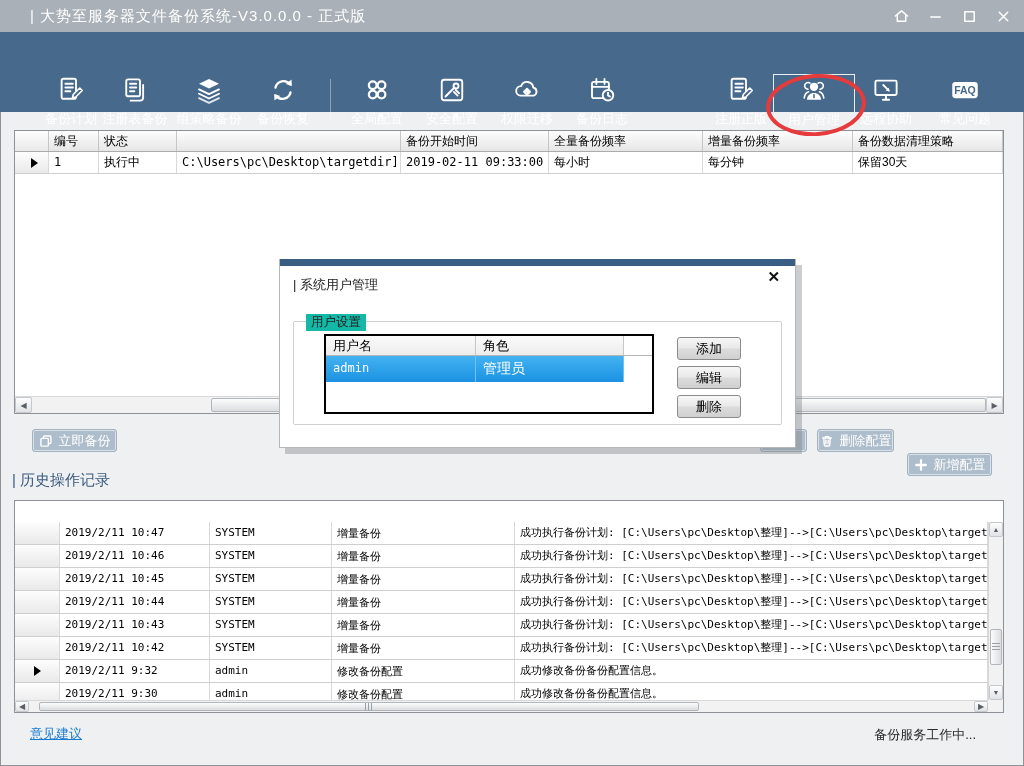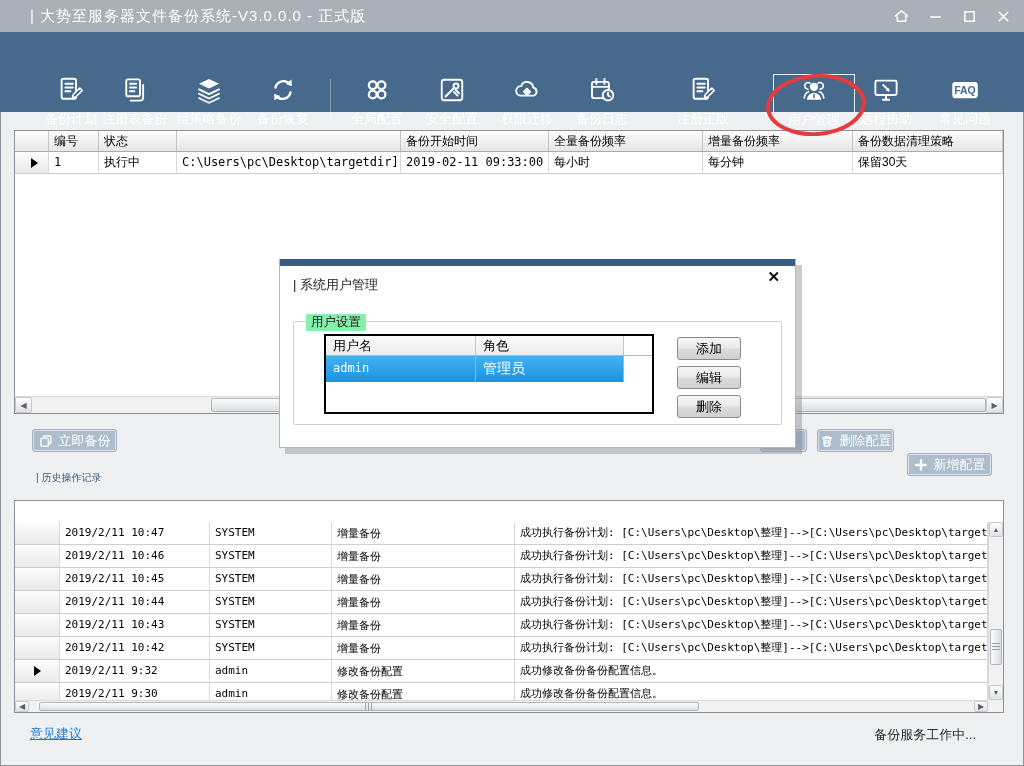--- a/index.html
+++ b/index.html
@@ -72,33 +72,33 @@
   .vthumb .grip { position:absolute; left:50%; top:50%; width:8px; height:9px; transform:translate(-50%,-50%);
     background:repeating-linear-gradient(#9aa0a7 0 1px,transparent 1px 3px); }
   .corner { position:absolute; right:0; bottom:0; width:15px; height:12px; background:#f2f2f2; }
 
   
   .slate-btn { position:absolute; height:23px; background:#aebdcb; border:1px solid #a2b2c2; border-radius:3px;
     box-shadow:inset 0 0 0 1px rgba(255,255,255,0.55); color:#fff; font-size:13px;
     display:flex; align-items:center; justify-content:center; gap:6px; cursor:pointer; z-index:1; }
   .slate-btn svg { width:14px; height:14px; stroke:#fff; fill:none; stroke-width:1.6; stroke-linecap:round; stroke-linejoin:round; }
 
-  .section-label { position:absolute; left:36px; top:471px; font-size:10px; color:#3c5a7e; }
+  .section-label { position:absolute; left:12px; top:471px; font-size:15px; color:#3c5a7e; }
 
   .footer-link { position:absolute; left:30px; top:725px; font-size:13px; color:#1879d0; text-decoration:underline; cursor:pointer; }
   .status-text { position:absolute; right:48px; top:726px; font-size:13px; color:#2b2b2b; }
 
   
   .dialog { position:absolute; left:279px; top:259px; width:517px; height:189px; background:#fff;
     border:1px solid #b3b7bb; border-top:none; box-shadow:6px 6px 0 rgba(125,130,135,0.40); z-index:10; }
   .dialog .dstrip { height:7px; background:#3a5d84; margin:-0px -0px 0; }
   .dialog .dtitle { position:absolute; left:13px; top:17px; font-size:13px; color:#1c1c1c; }
   .dialog .dclose { position:absolute; right:15px; top:10px; font-size:15px; font-weight:bold; color:#111; cursor:pointer; line-height:1; }
   .groupbox { position:absolute; left:13px; top:62px; width:489px; height:104px; border:1px solid #d0d0d0; border-radius:2px; }
-  .groupbox .glabel { position:absolute; left:12px; top:-8px; background:#86efac; padding:0 5px; font-size:12.5px; color:#222; }
+  .groupbox .glabel { position:absolute; left:12px; top:-8px; background:#14b8a6; padding:0 5px; font-size:12.5px; color:#222; }
   .utable { position:absolute; left:44px; top:75px; width:330px; height:80px; border:2px solid #000; background:#fff; }
   .utable .uhead { display:flex; height:20px; background:linear-gradient(#fbfbfb,#ececec); border-bottom:1px solid #b5b5b5; }
   .utable .uhead .uhc { font-size:13px; line-height:19px; padding-left:7px; border-right:1px solid #c6c6c6; }
   .utable .uhead .fill { flex:1; background:#fff; border-right:none; }
   .urow { display:flex; height:26px; background:linear-gradient(#43b2f0,#1b92e2); color:#fff; cursor:pointer; }
   .urow .uc { line-height:25px; padding-left:7px; border-right:1px solid #6ec2f5; overflow:hidden; }
   .ucol1 { width:150px; } .ucol2 { width:148px; }
   .dlg-btn { position:absolute; left:397px; width:64px; height:23px; border:1px solid #8b8b8b; border-radius:3px;
     background:linear-gradient(#f7f7f7,#e9e9e9 48%,#dcdcdc 52%,#d0d0d0); font-size:13px;
     display:flex; align-items:center; justify-content:center; cursor:pointer; font-family:"Liberation Sans",sans-serif; }
@@ -224,21 +224,21 @@
       <svg viewBox="0 0 24 24">
           <rect x="4" y="5.5" width="13.5" height="13" rx="1.5"></rect>
           <path d="M7.5 3.2v4M14 3.2v4M4 9.5h13.5"></path>
           <circle cx="16.8" cy="16.2" r="4.2" fill="#46698c"></circle>
           <path d="M16.8 14.2v2.1l1.5.9"></path>
         </svg>
     </span>
     <span class="tb-label">备份日志</span>
   </div>
 
-  <div class="tb-item" style="left:662px">
+  <div class="tb-item" style="left:700px">
     <span class="tb-icon">
       <svg viewBox="0 0 24 24">
           <rect x="4.5" y="3" width="11.5" height="16" rx="1.5"></rect>
           <path d="M7.5 7h6M7.5 10h6M7.5 13h4"></path>
           <path d="M13.8 15.6l5.2-5.2 2 2-5.2 5.2-2.6.6z" fill="#46698c" stroke="#fff" stroke-width="1.3"></path>
         </svg>
     </span>
     <span class="tb-label">注册正版</span>
   </div>
 

